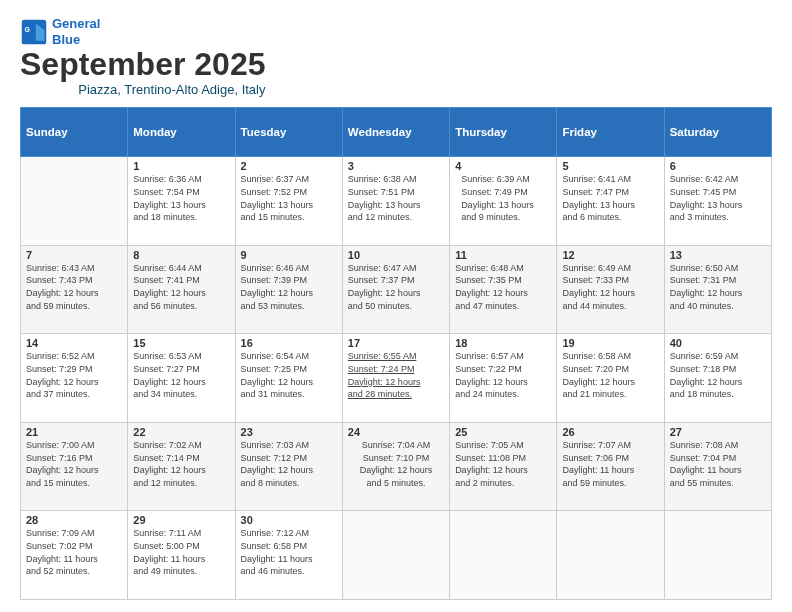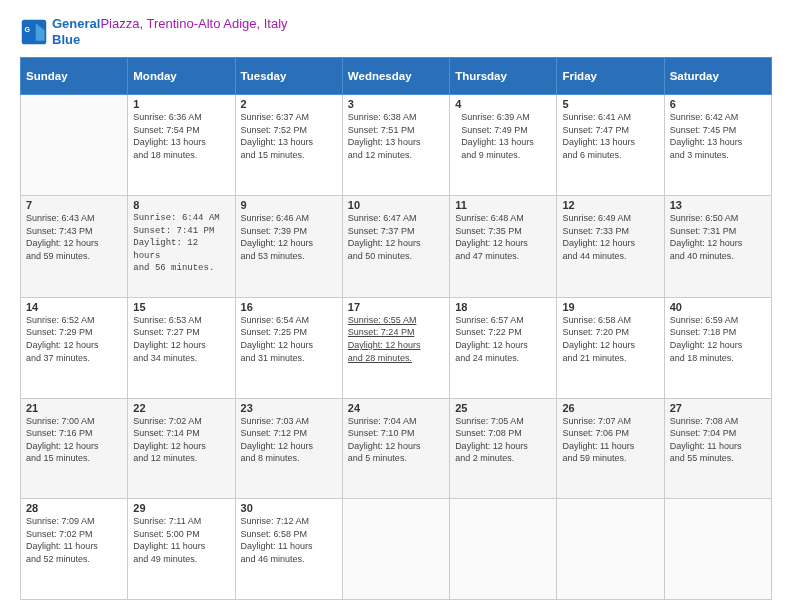--- a/index.html
+++ b/index.html
@@ -15,20 +15,21 @@
       height: 612px;
       padding: 16px 20px 12px 20px;
       display: flex;
       flex-direction: column;
     }
     .header {
       display: flex;
       align-items: flex-start;
       justify-content: flex-start;
       margin-bottom: 10px;
+      flex-direction: column;
     }
     .logo {
       display: flex;
       align-items: center;
       gap: 4px;
     }
     .logo-text {
       font-size: 13px;
       font-weight: bold;
       color: #333;
@@ -45,35 +46,35 @@
       text-align: right;
     }
     .month-title {
       font-size: 32px;
       font-weight: bold;
       color: #333;
       line-height: 1.1;
     }
     .subtitle {
       font-size: 13px;
-      color: #a21caf;
+      color: #0c4a6e;
     }
     .calendar {
       flex: 1;
       border: 1px solid #ccc;
       border-collapse: collapse;
       width: 100%;
       table-layout: fixed;
     }
     .calendar th {
       background: #2a6fba;
       color: #fff;
       font-size: 11.5px;
       font-weight: bold;
-      padding: 12px 5px;
+      padding: 18px 5px;
       text-align: left;
       border: 1px solid #4a8fd0;
       height: 24px;
     }
     .calendar td {
       border: 1px solid #ccc;
       vertical-align: top;
       padding: 3px 5px;
       font-size: 9.5px;
       color: #333;
@@ -109,20 +110,21 @@
         <rect x="2" y="2" width="28" height="28" rx="3" fill="#1a6bbf"></rect>
         <polygon points="18,6 28,14 28,26 18,26" fill="#4a9fe0"></polygon>
         <text x="5" y="16" font-size="8" font-weight="bold" fill="white" font-family="Arial">G</text>
       </svg>
       <div class="logo-text">
         <div><span>General</span></div>
         <div><span style="color:#1a6bbf">Blue</span></div>
       </div>
     </div>
     <div class="title-block">
+      <div class="month-title">September 2025</div>
       <div class="subtitle">Piazza, Trentino-Alto Adige, Italy</div>
     </div>
   </div>
 
   <table class="calendar">
     <thead>
       <tr>
         <th>Sunday</th>
         <th>Monday</th>
         <th>Tuesday</th>
@@ -181,21 +183,21 @@
         <tr class="row-shade">
           <td>
             <span class="day-num">7</span>
             <div class="cell-text" style="white-space: pre-line;">Sunrise: 6:43 AM
 Sunset: 7:43 PM
 Daylight: 12 hours
 and 59 minutes.</div>
           </td>
           <td>
             <span class="day-num">8</span>
-            <div class="cell-text" style="white-space: pre-line; font-family: Liberation Mono, monospace;">Sunrise: 6:44 AM
+            <div class="cell-text" style="white-space: pre-line;">Sunrise: 6:44 AM
 Sunset: 7:41 PM
 Daylight: 12 hours
 and 56 minutes.</div>
           </td>
           <td>
             <span class="day-num">9</span>
             <div class="cell-text" style="white-space: pre-line;">Sunrise: 6:46 AM
 Sunset: 7:39 PM
 Daylight: 12 hours
 and 53 minutes.</div>
@@ -297,29 +299,29 @@
           </td>
           <td>
             <span class="day-num">23</span>
             <div class="cell-text" style="white-space: pre-line;">Sunrise: 7:03 AM
 Sunset: 7:12 PM
 Daylight: 12 hours
 and 8 minutes.</div>
           </td>
           <td>
             <span class="day-num">24</span>
-            <div class="cell-text" style="white-space: pre-line;">Sunrise: 7:04 AM
+            <div class="cell-text" style="white-space: pre-line; text-align: center;">Sunrise: 7:04 AM
 Sunset: 7:10 PM
 Daylight: 12 hours
 and 5 minutes.</div>
           </td>
           <td>
             <span class="day-num">25</span>
             <div class="cell-text" style="white-space: pre-line;">Sunrise: 7:05 AM
-Sunset: 7:08 PM
+Sunset: 11:08 PM
 Daylight: 12 hours
 and 2 minutes.</div>
           </td>
           <td>
             <span class="day-num">26</span>
             <div class="cell-text" style="white-space: pre-line;">Sunrise: 7:07 AM
 Sunset: 7:06 PM
 Daylight: 11 hours
 and 59 minutes.</div>
           </td>

